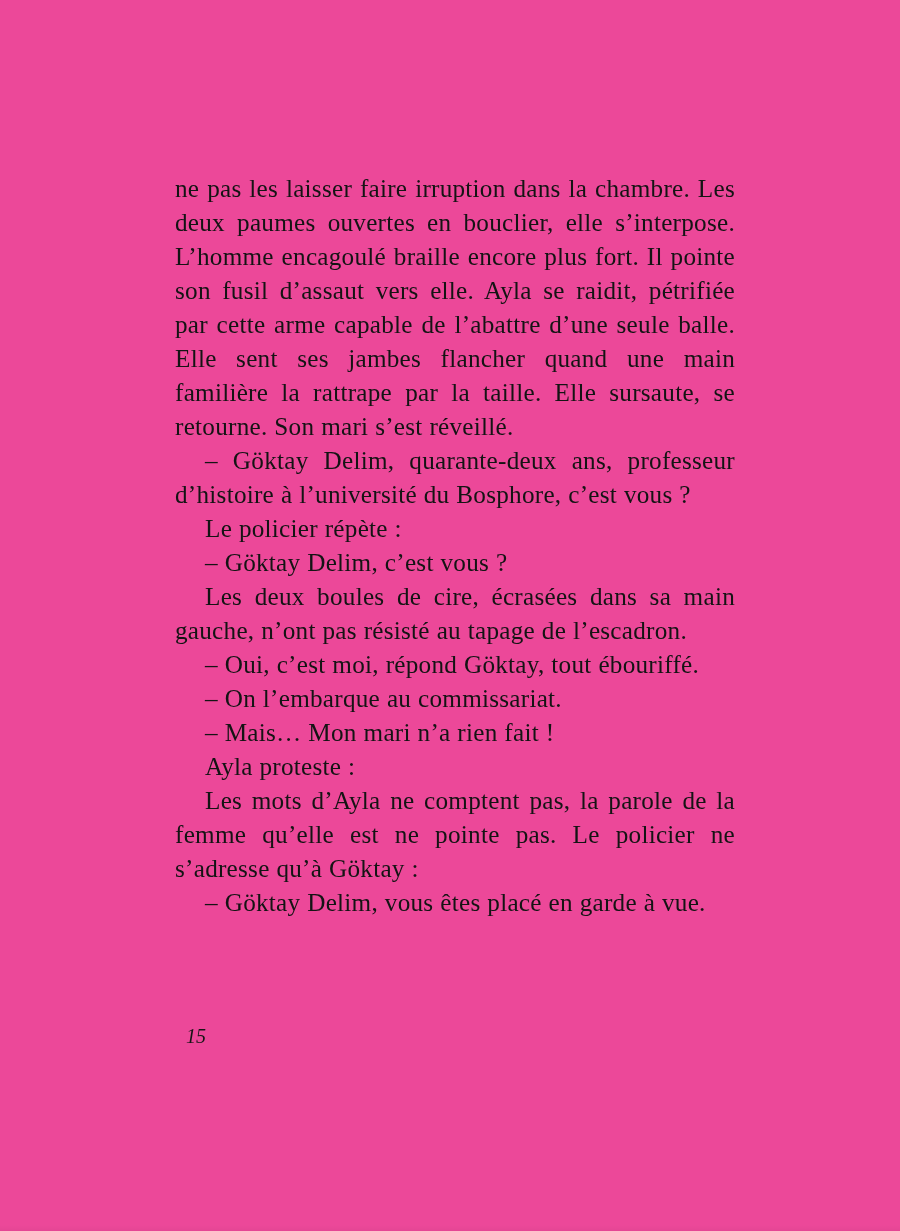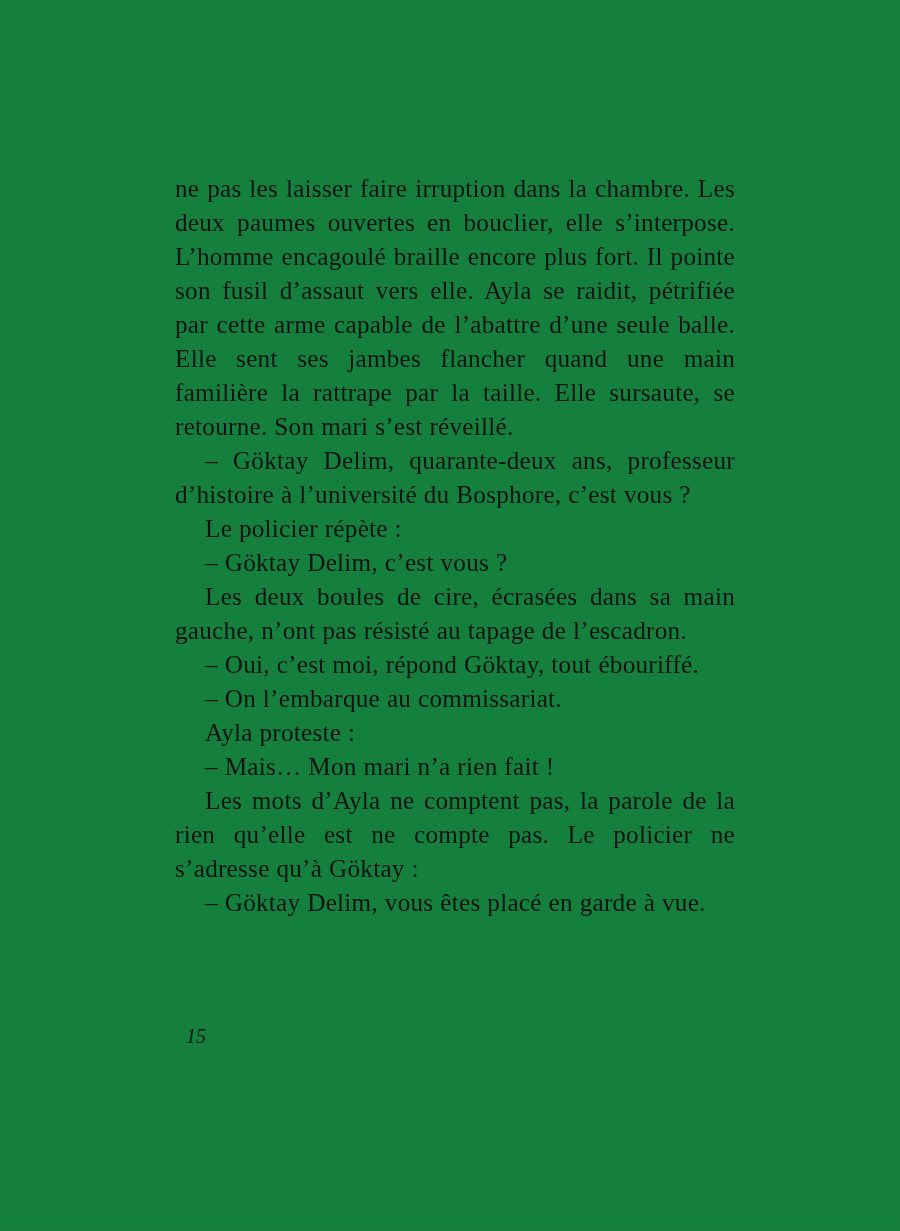--- a/index.html
+++ b/index.html
@@ -14,21 +14,21 @@
     position: relative;
     overflow: hidden;
     font-family: "Liberation Serif", "DejaVu Serif", serif;
     color: #141414;
     -webkit-font-smoothing: antialiased;
   }
 
   .page {
     position: absolute;
     inset: 0;
-    background: #15803d;
+    background: #ec4899;
   }
 
   
   .scan-edge {
     position: absolute;
     left: 0;
     right: 0;
     bottom: 0;
     height: 6px;
     background: linear-gradient(to bottom, rgba(0,0,0,0) 0%, rgba(0,0,0,0.035) 100%);
@@ -79,23 +79,23 @@
 
   <div class="text-block">
 
     <p class="para cont">ne pas les laisser faire irruption dans la chambre. Les deux paumes ouvertes en bouclier, elle s’interpose. L’homme encagoulé braille encore plus fort. Il pointe son fusil d’assaut vers elle. Ayla se raidit, pétrifiée par cette arme capable de l’abattre d’une seule balle. Elle sent ses jambes flancher quand une main familière la rattrape par la taille. Elle sursaute, se retourne. Son mari s’est réveillé.</p>
     <p class="para indent">– Göktay Delim, quarante-deux ans, professeur d’histoire à l’université du Bosphore, c’est vous ?</p>
     <p class="para indent">Le policier répète :</p>
     <p class="para indent">– Göktay Delim, c’est vous ?</p>
     <p class="para indent">Les deux boules de cire, écrasées dans sa main gauche, n’ont pas résisté au tapage de l’escadron.</p>
     <p class="para indent">– Oui, c’est moi, répond Göktay, tout ébouriffé.</p>
     <p class="para indent">– On l’embarque au commissariat.</p>
+    <p class="para indent">– Mais… Mon mari n’a rien fait !</p>
     <p class="para indent">Ayla proteste :</p>
-    <p class="para indent">– Mais… Mon mari n’a rien fait !</p>
-    <p class="para indent">Les mots d’Ayla ne comptent pas, la parole de la rien qu’elle est ne compte pas. Le policier ne s’adresse qu’à Göktay :</p>
+    <p class="para indent">Les mots d’Ayla ne comptent pas, la parole de la femme qu’elle est ne pointe pas. Le policier ne s’adresse qu’à Göktay :</p>
     <p class="para indent">– Göktay Delim, vous êtes placé en garde à vue.</p>
 
   </div>
 
   <div class="folio">15</div>
 
   <div class="scan-edge"></div>
 
 </div>
 

